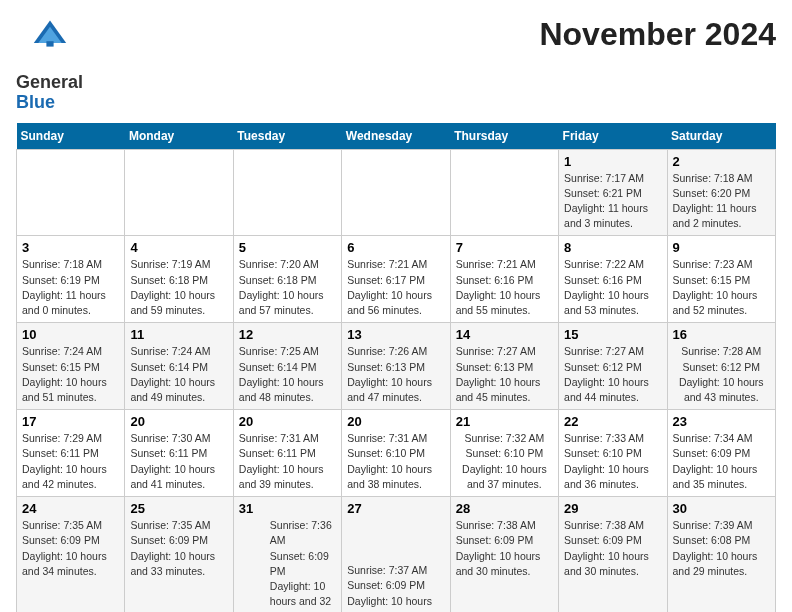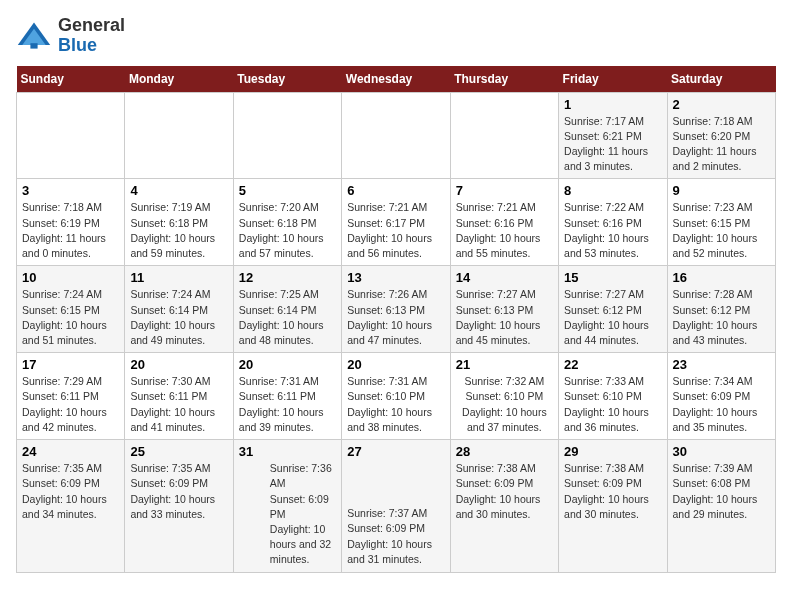--- a/index.html
+++ b/index.html
@@ -12,21 +12,22 @@
     }
     .header-area {
       display: flex;
       justify-content: space-between;
       align-items: flex-start;
       margin-bottom: 10px;
     }
     .logo {
       display: flex;
       align-items: center;
-      gap: 6px;
+      gap: 21px;
+      flex-direction: column;
     }
     .logo-text {
       font-size: 18px;
       font-weight: bold;
       line-height: 1.1;
     }
     .logo-text .general { color: #333; }
     .logo-text .blue { color: #1a6ab1; }
     .logo-icon {
       width: 36px;
@@ -43,21 +44,21 @@
     .location {
       font-size: 15px;
       color: #444;
     }
     table {
       width: 100%;
       border-collapse: collapse;
       font-size: 10.5px;
     }
     thead th {
-      background-color: #7f1d1d;
+      background-color: #0369a1;
       color: #fff;
       padding: 6px 4px;
       text-align: left;
       font-size: 12px;
       font-weight: bold;
     }
     tbody td {
       border: 1px solid #ccc;
       vertical-align: top;
       padding: 4px 5px;
@@ -93,20 +94,21 @@
       <polygon points="20,5 38,30 2,30" fill="#1a6ab1"></polygon>
       <polygon points="20,12 33,30 7,30" fill="#4fa3e0"></polygon>
       <rect x="16" y="28" width="8" height="6" fill="#1a6ab1"></rect>
     </svg>
     <div class="logo-text">
       <span class="general">General</span><br>
       <span class="blue">Blue</span>
     </div>
   </div>
   <div class="title-area">
+    <div class="month-title">November 2024</div>
   </div>
 </div>
 
 <table>
   <thead>
     <tr>
     <th>Sunday</th>
         <th>Monday</th>
         <th>Tuesday</th>
         <th>Wednesday</th>
@@ -211,21 +213,21 @@
 Daylight: 10 hours and 45 minutes.</div>
         </td>
         <td>
           <span class="day-num">15</span>
           <div class="day-info" style="white-space: pre-line;">Sunrise: 7:27 AM
 Sunset: 6:12 PM
 Daylight: 10 hours and 44 minutes.</div>
         </td>
         <td>
           <span class="day-num">16</span>
-          <div class="day-info" style="white-space: pre-line;">Sunrise: 7:28 AM
+          <div class="day-info" style="white-space: pre-line; text-align: center;">Sunrise: 7:28 AM
 Sunset: 6:12 PM
 Daylight: 10 hours and 43 minutes.</div>
         </td>
       </tr>
       <tr>
         <td>
           <span class="day-num">17</span>
           <div class="day-info" style="white-space: pre-line;">Sunrise: 7:29 AM
 Sunset: 6:11 PM
 Daylight: 10 hours and 42 minutes.</div>

